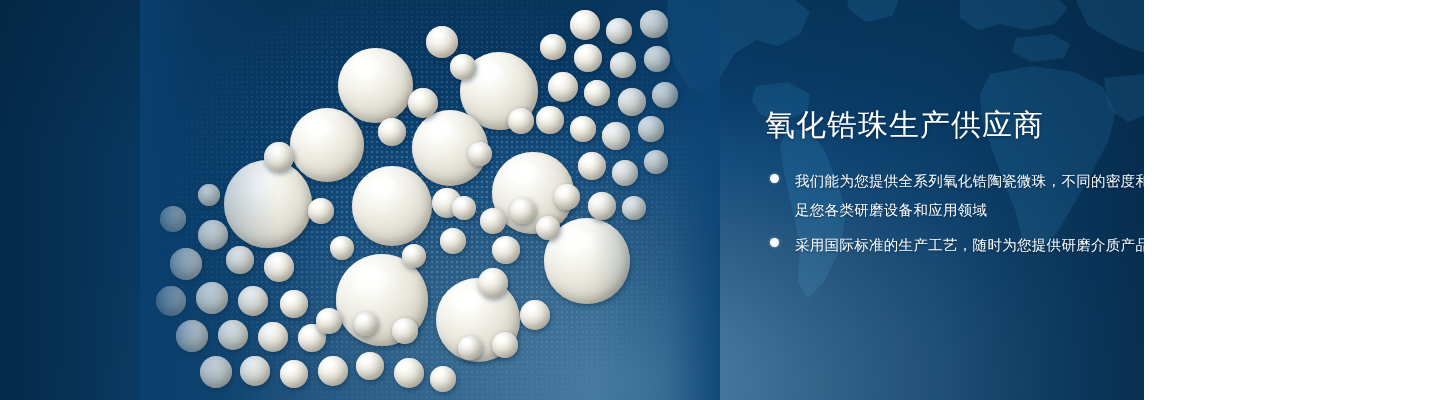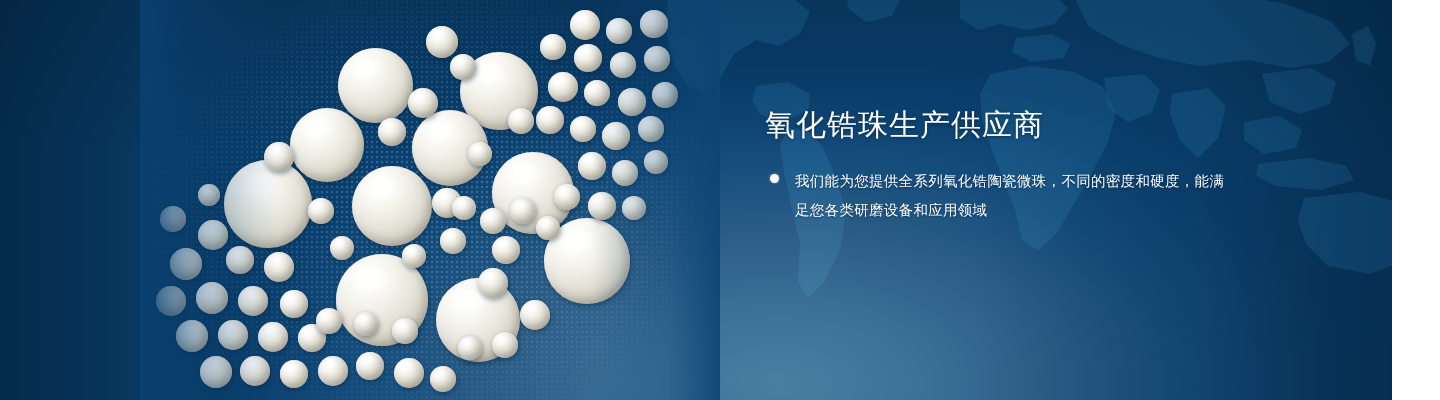--- a/index.html
+++ b/index.html
@@ -5,21 +5,21 @@
 <style>
   * { margin:0; padding:0; box-sizing:border-box; }
   html, body {
     width:1440px; height:400px;
     overflow:hidden;
     font-family:"Liberation Sans","DejaVu Sans",sans-serif;
   }
 
   .banner {
     position:relative;
-    width:1392px; height:400px;
+    width:1144px; height:400px;
     overflow:hidden;
     background:#b91c1c;
   }
 
   
   .bg-base {
     position:absolute; inset:0;
     background:
       radial-gradient(ellipse 620px 330px at 56% 96%,
           #4a7ea3 0%, #3d7197 22%, #2c5e87 45%, #154d7c 68%, #0b4272 88%, #094070 100%),
@@ -265,16 +265,20 @@
   </div>
 
   <div class="copy">
     <h1 class="headline">氧化锆珠生产供应商</h1>
 
     <ul class="bullets">
       <li class="bullet">
         <span class="dot"></span>
         <span>我们能为您提供全系列氧化锆陶瓷微珠，不同的密度和硬度，能满足您各类研磨设备和应用领域</span>
       </li>
+      <li class="bullet">
+        <span class="dot"></span>
+        <span>采用国际标准的生产工艺，随时为您提供研磨介质产品</span>
+      </li>
     </ul>
   </div>
 
 </div>
 
 </body></html>

